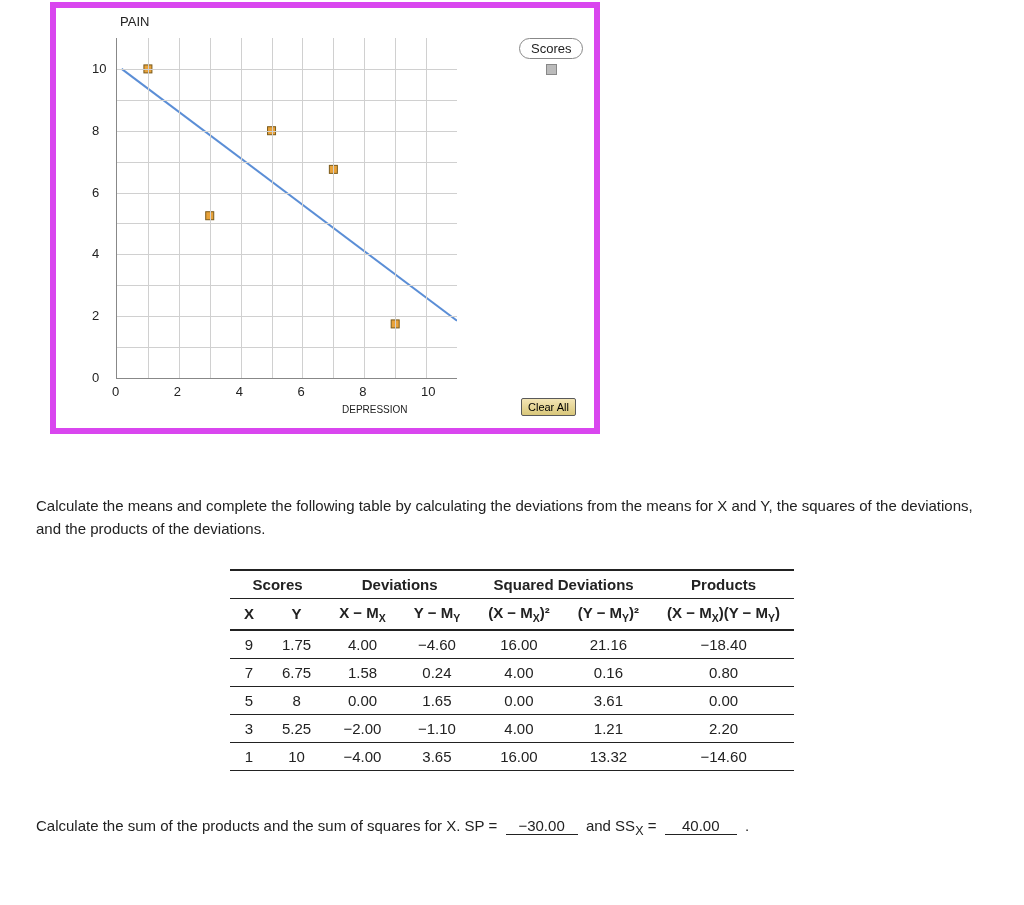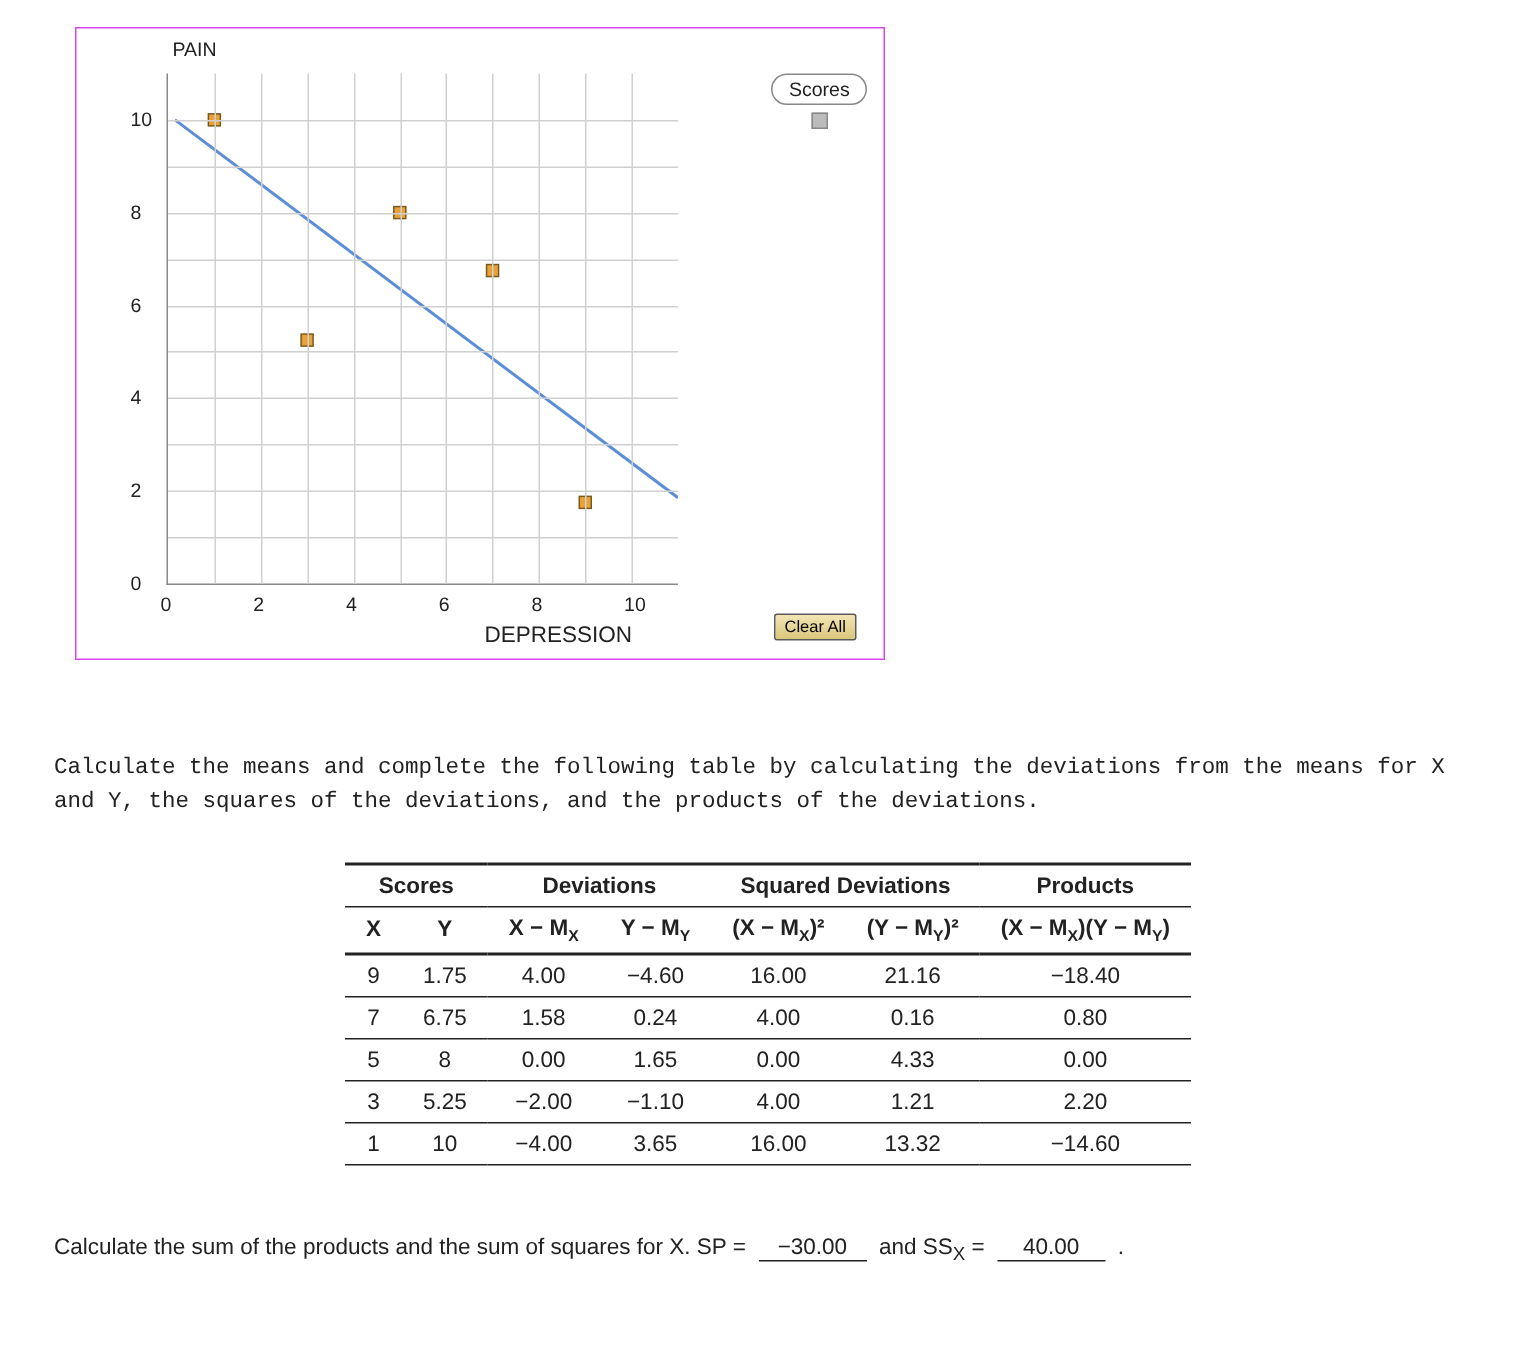--- a/index.html
+++ b/index.html
@@ -4,37 +4,37 @@
 <style>
   body {
     font-family: Verdana, Arial, sans-serif;
     font-size: 14px;
     color: #222;
     margin: 0;
     padding: 0;
     background: #fff;
   }
   .outer-frame {
-    margin: 18px 0 0 50px;
-    border: 1px solid #d946ef;
+    margin: 2px 0 0 50px;
+    border: 6px solid #d946ef;
     width: 538px;
     height: 420px;
     position: relative;
   }
   .ylabel {
     position: absolute;
     left: 64px;
     top: 6px;
     font-size: 13px;
   }
   .xlabel {
     position: absolute;
-    left: 272px;
+    left: 286px;
     top: 396px;
-    font-size: 15px;
+    font-size: 10px;
   }
   .ticklabel {
     position: absolute;
     font-size: 13px;
     color: #222;
   }
   .chart-inner {
     position: absolute;
     left: 60px;
     top: 30px;
@@ -93,21 +93,20 @@
     border: 1px solid #5a5a5a;
     border-radius: 2px;
     background: linear-gradient(#f3e5b5, #d9c77a);
     cursor: pointer;
     font-family: inherit;
   }
   .instructions {
     margin: 60px 36px 0 36px;
     font-size: 15px;
     line-height: 1.55;
-    font-family: Liberation Mono, monospace;
   }
   .data-table {
     margin: 28px auto 0 auto;
     border-collapse: collapse;
     font-size: 15px;
   }
   .data-table th.group-hdr {
     border-top: 2px solid #222;
     border-bottom: 1px solid #222;
     padding: 5px 16px;
@@ -238,21 +237,21 @@
         <td class="val">4.00</td>
         <td class="val">0.16</td>
         <td class="val">0.80</td>
       </tr>
       <tr>
         <td class="val">5</td>
         <td class="val">8</td>
         <td class="val">0.00</td>
         <td class="val">1.65</td>
         <td class="val">0.00</td>
-        <td class="val">4.33</td>
+        <td class="val">3.61</td>
         <td class="val">0.00</td>
       </tr>
       <tr>
         <td class="val">3</td>
         <td class="val">5.25</td>
         <td class="val">−2.00</td>
         <td class="val">−1.10</td>
         <td class="val">4.00</td>
         <td class="val">1.21</td>
         <td class="val">2.20</td>

